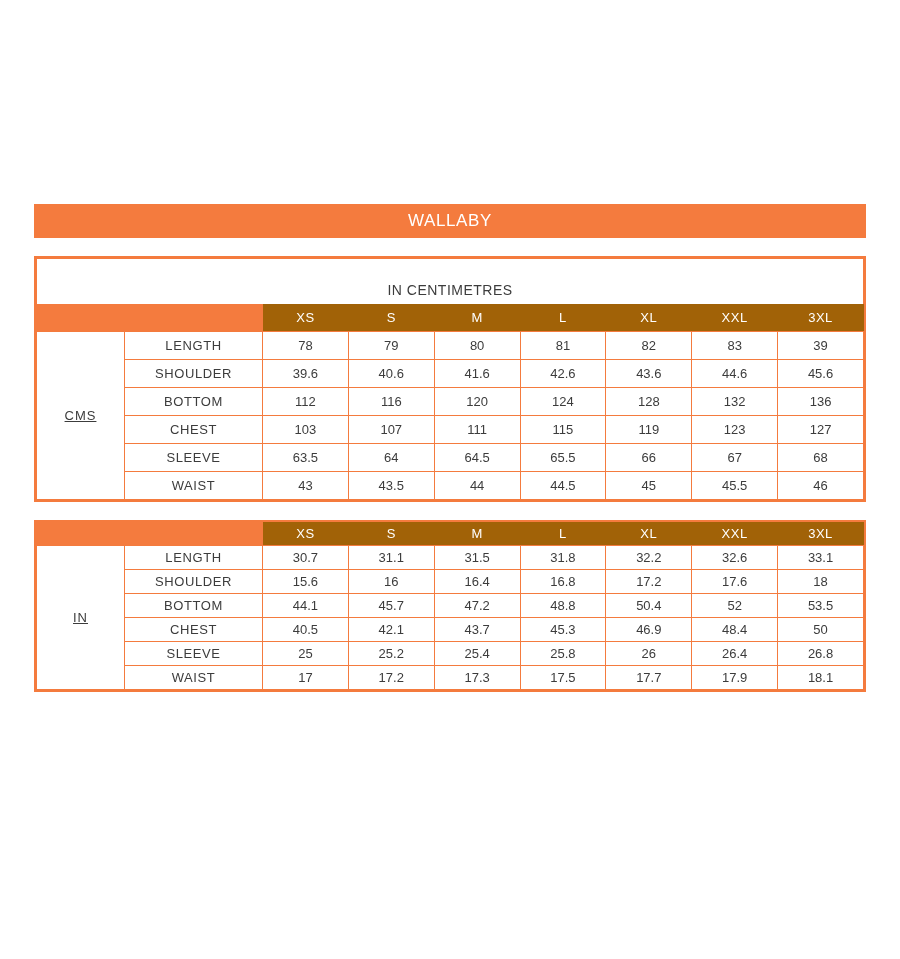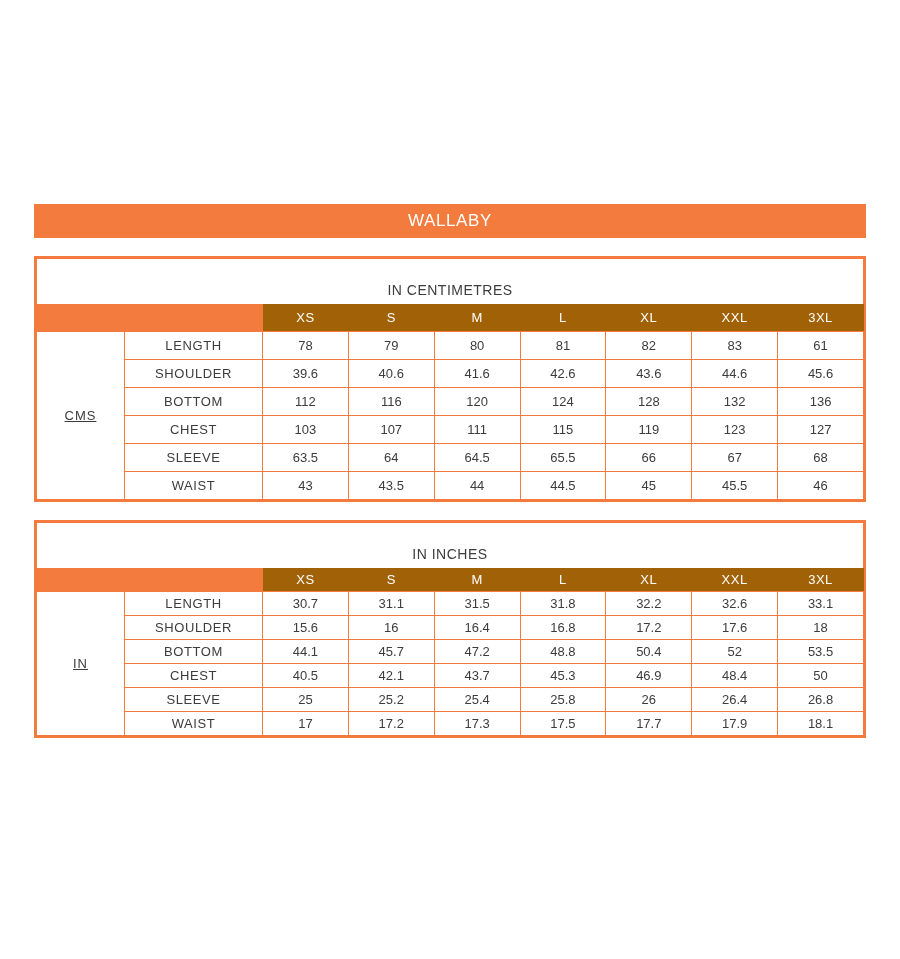--- a/index.html
+++ b/index.html
@@ -122,21 +122,21 @@
         </tr>
         <tr>
           <td class="unit-cell" rowspan="6">CMS</td>
           <td class="row-label">LENGTH</td>
           <td>78</td>
           <td>79</td>
           <td>80</td>
           <td>81</td>
           <td>82</td>
           <td>83</td>
-          <td>61</td>
+          <td>39</td>
         </tr>
         <tr>
           <td class="row-label">SHOULDER</td>
           <td>39.6</td>
           <td>40.6</td>
           <td>41.6</td>
           <td>42.6</td>
           <td>43.6</td>
           <td>44.6</td>
           <td>45.6</td>
@@ -179,21 +179,20 @@
           <td>44.5</td>
           <td>45</td>
           <td>45.5</td>
           <td>46</td>
         </tr>
       </tbody>
     </table>
   </div>
 
   <div class="block in-block">
-    <div class="block-title">IN INCHES</div>
     <table class="size-table">
       <tbody>
         <tr class="size-head">
           <td class="unit-cell"></td>
           <td class="row-label"></td>
           <td>XS</td>
           <td>S</td>
           <td>M</td>
           <td>L</td>
           <td>XL</td>

